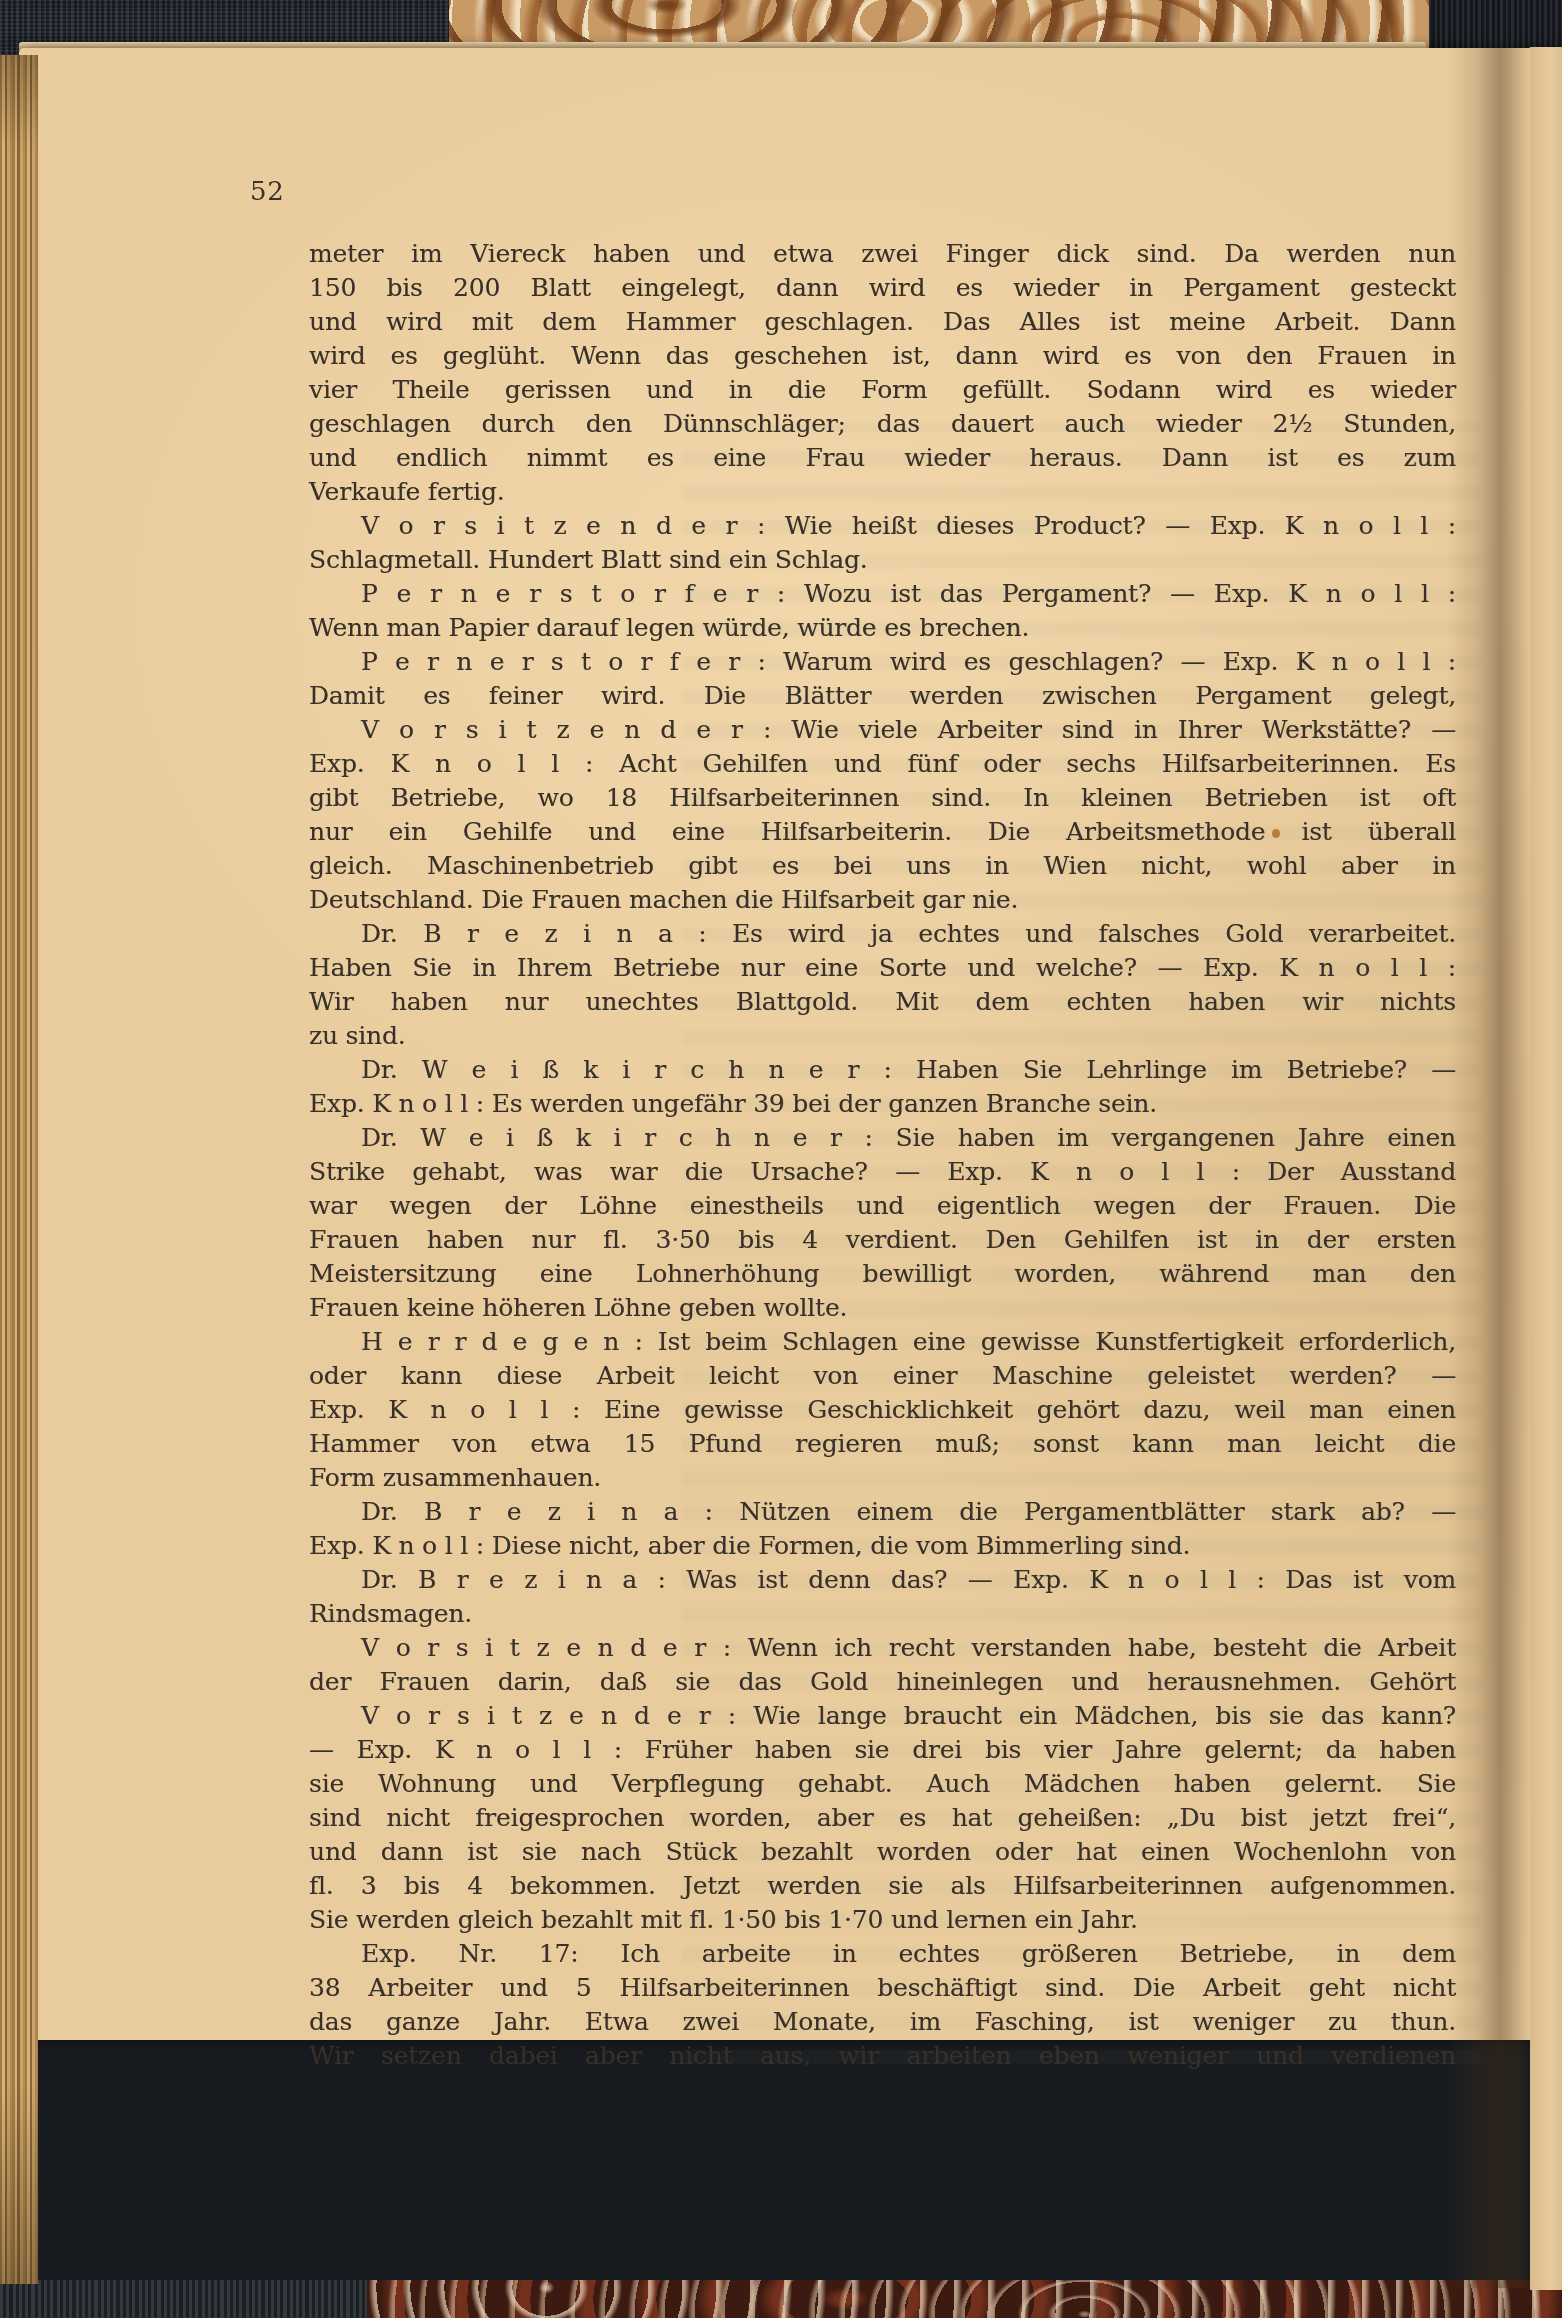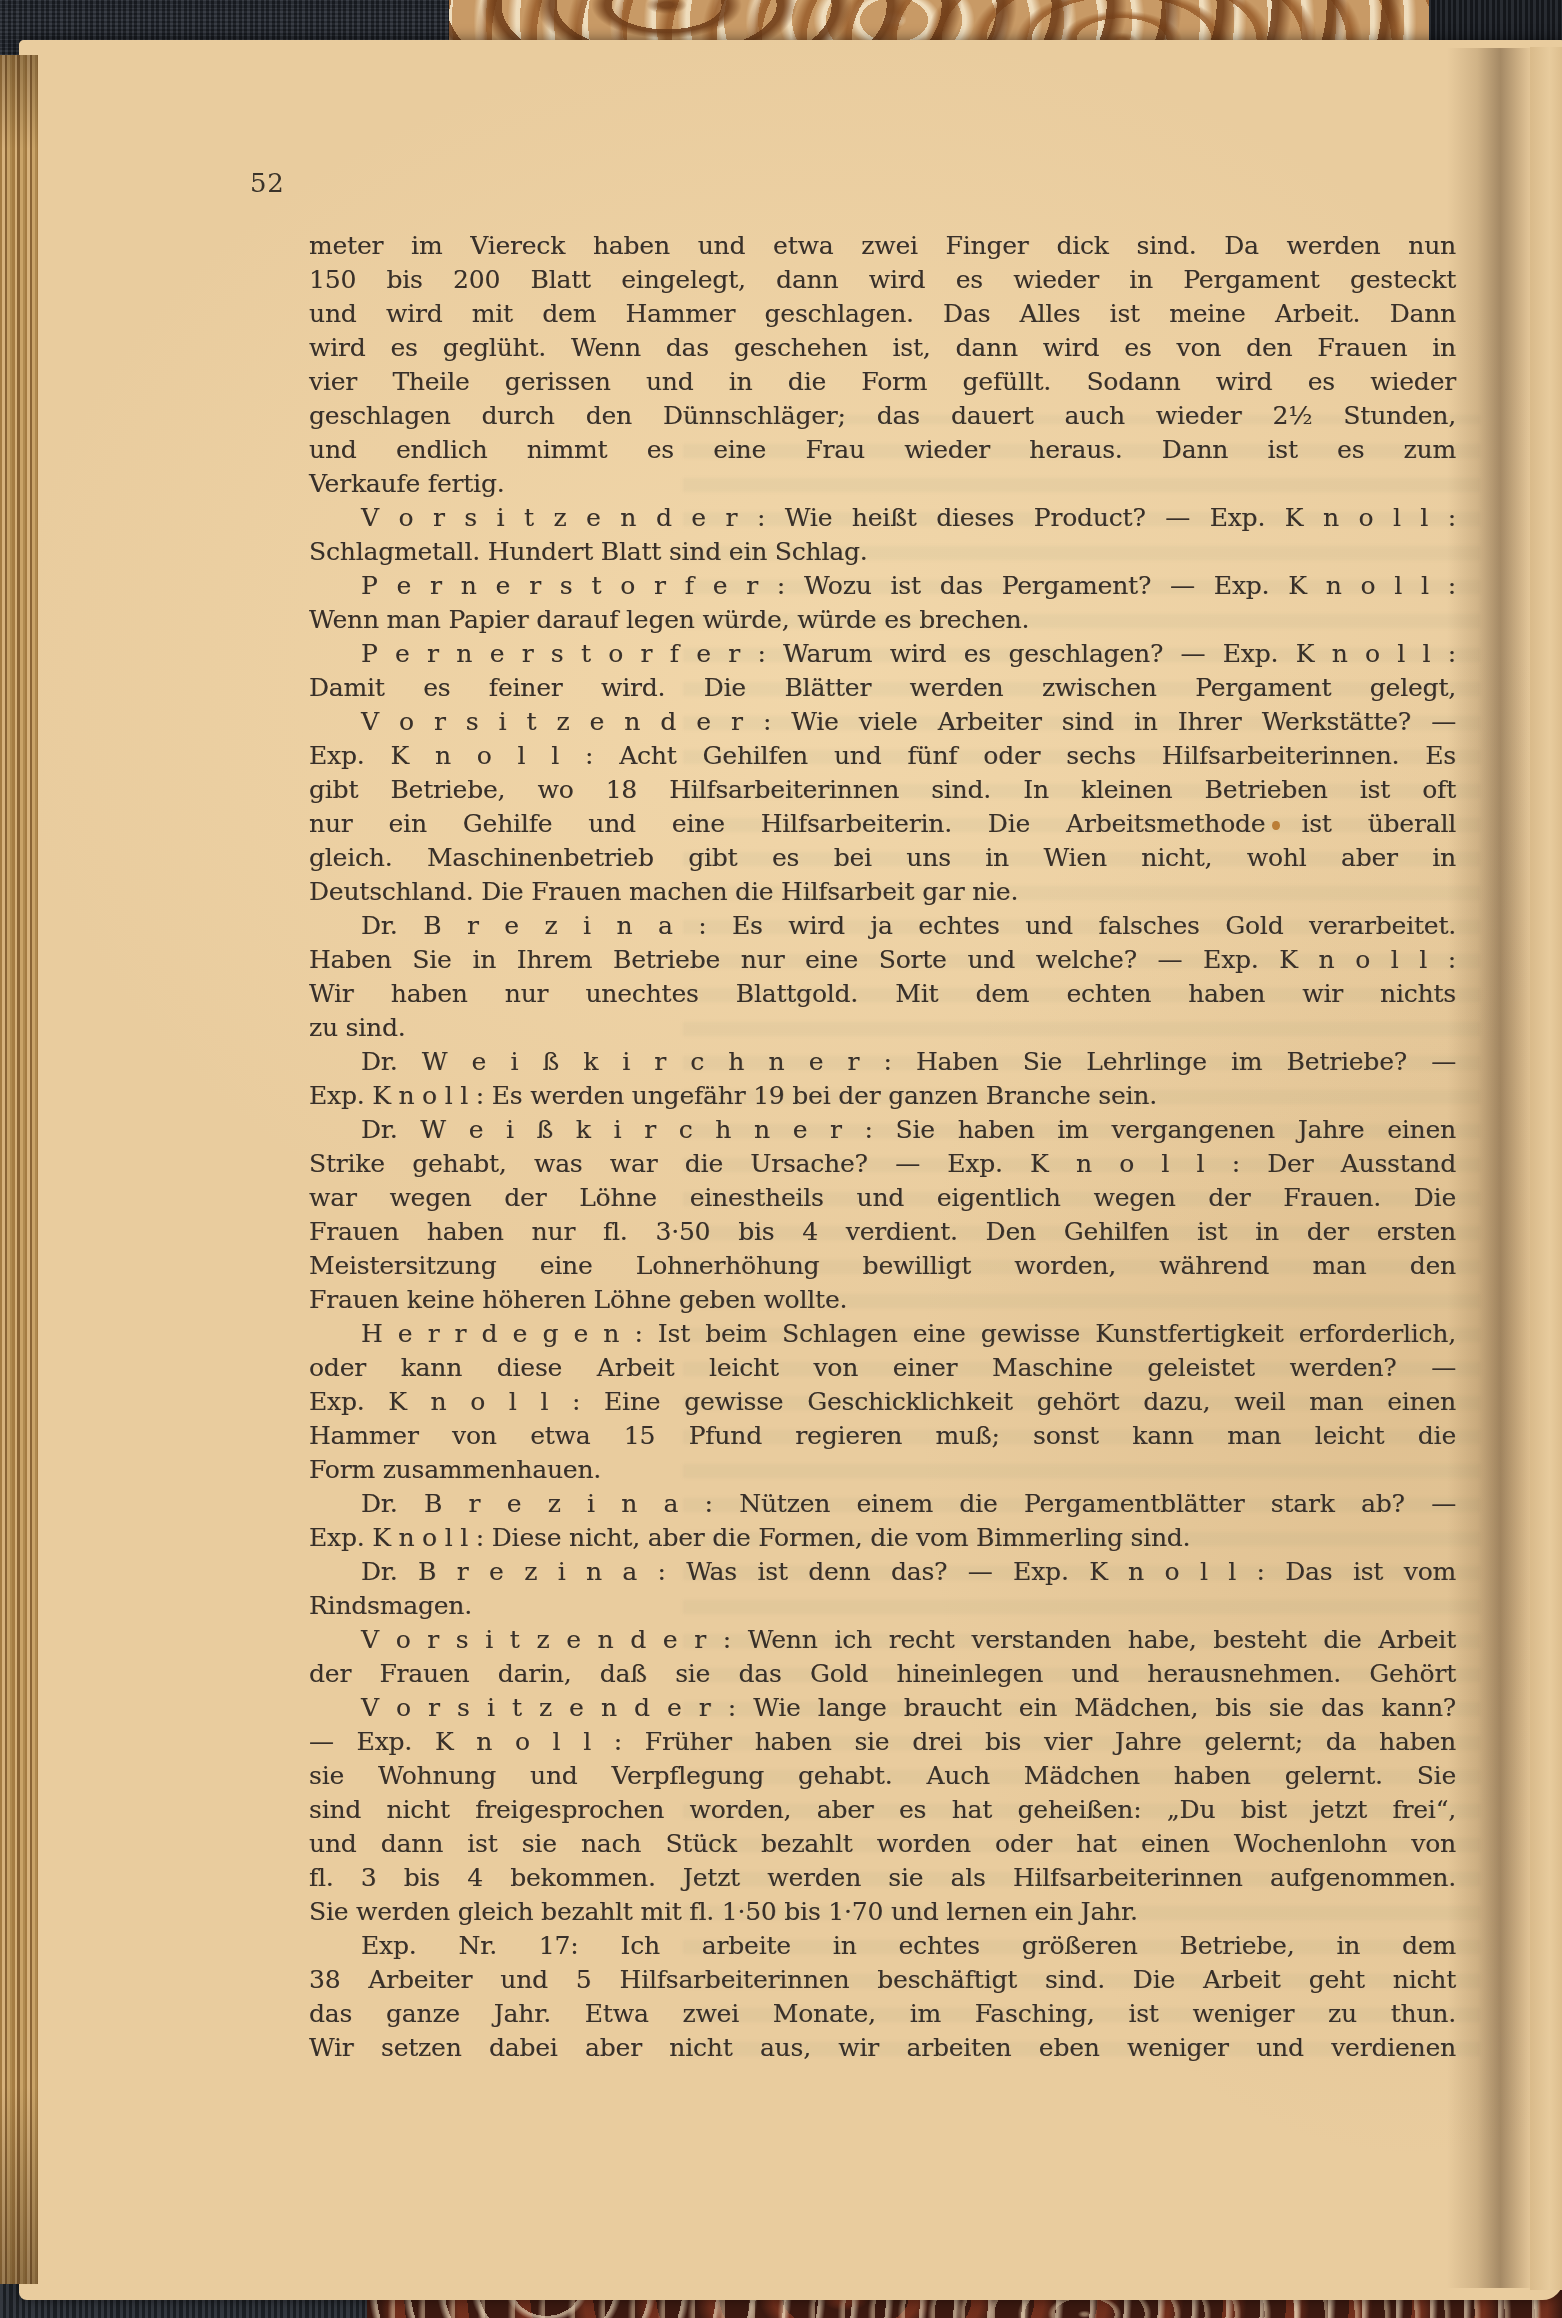--- a/index.html
+++ b/index.html
@@ -43,21 +43,21 @@
     position:absolute;left:367px;top:2280px;width:1196px;height:38px;
     background:
       repeating-radial-gradient(ellipse 47px 39px at 15% 20%, rgba(240,220,190,0.65) 0 2.3px, rgba(240,220,190,0) 7.8px 34px),
       repeating-radial-gradient(ellipse 63px 34px at 60% 90%, rgba(235,210,175,0.5) 0 2.3px, rgba(235,210,175,0) 7px 30px),
       repeating-radial-gradient(ellipse 94px 47px at 40% 50%, rgba(120,50,30,0.9) 0 9.4px, rgba(120,50,30,0) 23.4px 63px),
       #3d1a11;
   }
 
   
   .book-page{
-    position:absolute;left:19px;top:40px;width:1544px;height:2260px;
+    position:absolute;left:19px;top:48px;width:1544px;height:1992px;
     background:
       radial-gradient(1094px 860px at 52% 28%, rgba(248,224,180,0.55), rgba(0,0,0,0) 75%),
       radial-gradient(703px 1094px at 90% 60%, rgba(180,140,85,0.18), rgba(0,0,0,0) 70%),
       #e9cc9e;
     border-radius:4.7px 1.6px 20.3px 7.8px;
     box-shadow:0 0 14px rgba(0,0,0,0.5);
   }
   .page-top-edge{
     position:absolute;left:19px;top:42px;width:1407px;height:9.4px;
     background:linear-gradient(180deg,#f2e0b8 0%,#d9b987 55%,#a98a58 100%);
@@ -161,21 +161,21 @@
           <div class="line endline">Deutschland. Die Frauen machen die Hilfsarbeit gar nie.</div>
         </div>
         <div class="para">
           <div class="line ind">Dr. B r e z i n a :  Es wird ja echtes und falsches Gold verarbeitet.</div>
           <div class="line">Haben Sie in Ihrem Betriebe nur eine Sorte und welche? — Exp. K n o l l :</div>
           <div class="line">Wir haben nur unechtes Blattgold. Mit dem echten haben wir nichts</div>
           <div class="line endline">zu sind.</div>
         </div>
         <div class="para">
           <div class="line ind">Dr. W e i ß k i r c h n e r :  Haben Sie Lehrlinge im Betriebe? —</div>
-          <div class="line endline">Exp. K n o l l :  Es werden ungefähr 19 bei der ganzen Branche sein.</div>
+          <div class="line endline">Exp. K n o l l :  Es werden ungefähr 39 bei der ganzen Branche sein.</div>
         </div>
         <div class="para">
           <div class="line ind">Dr. W e i ß k i r c h n e r :  Sie haben im vergangenen Jahre einen</div>
           <div class="line">Strike gehabt, was war die Ursache? — Exp. K n o l l :  Der Ausstand</div>
           <div class="line">war wegen der Löhne einestheils und eigentlich wegen der Frauen. Die</div>
           <div class="line">Frauen haben nur fl. 3·50 bis 4 verdient. Den Gehilfen ist in der ersten</div>
           <div class="line">Meistersitzung eine Lohnerhöhung bewilligt worden, während man den</div>
           <div class="line endline">Frauen keine höheren Löhne geben wollte.</div>
         </div>
         <div class="para">

